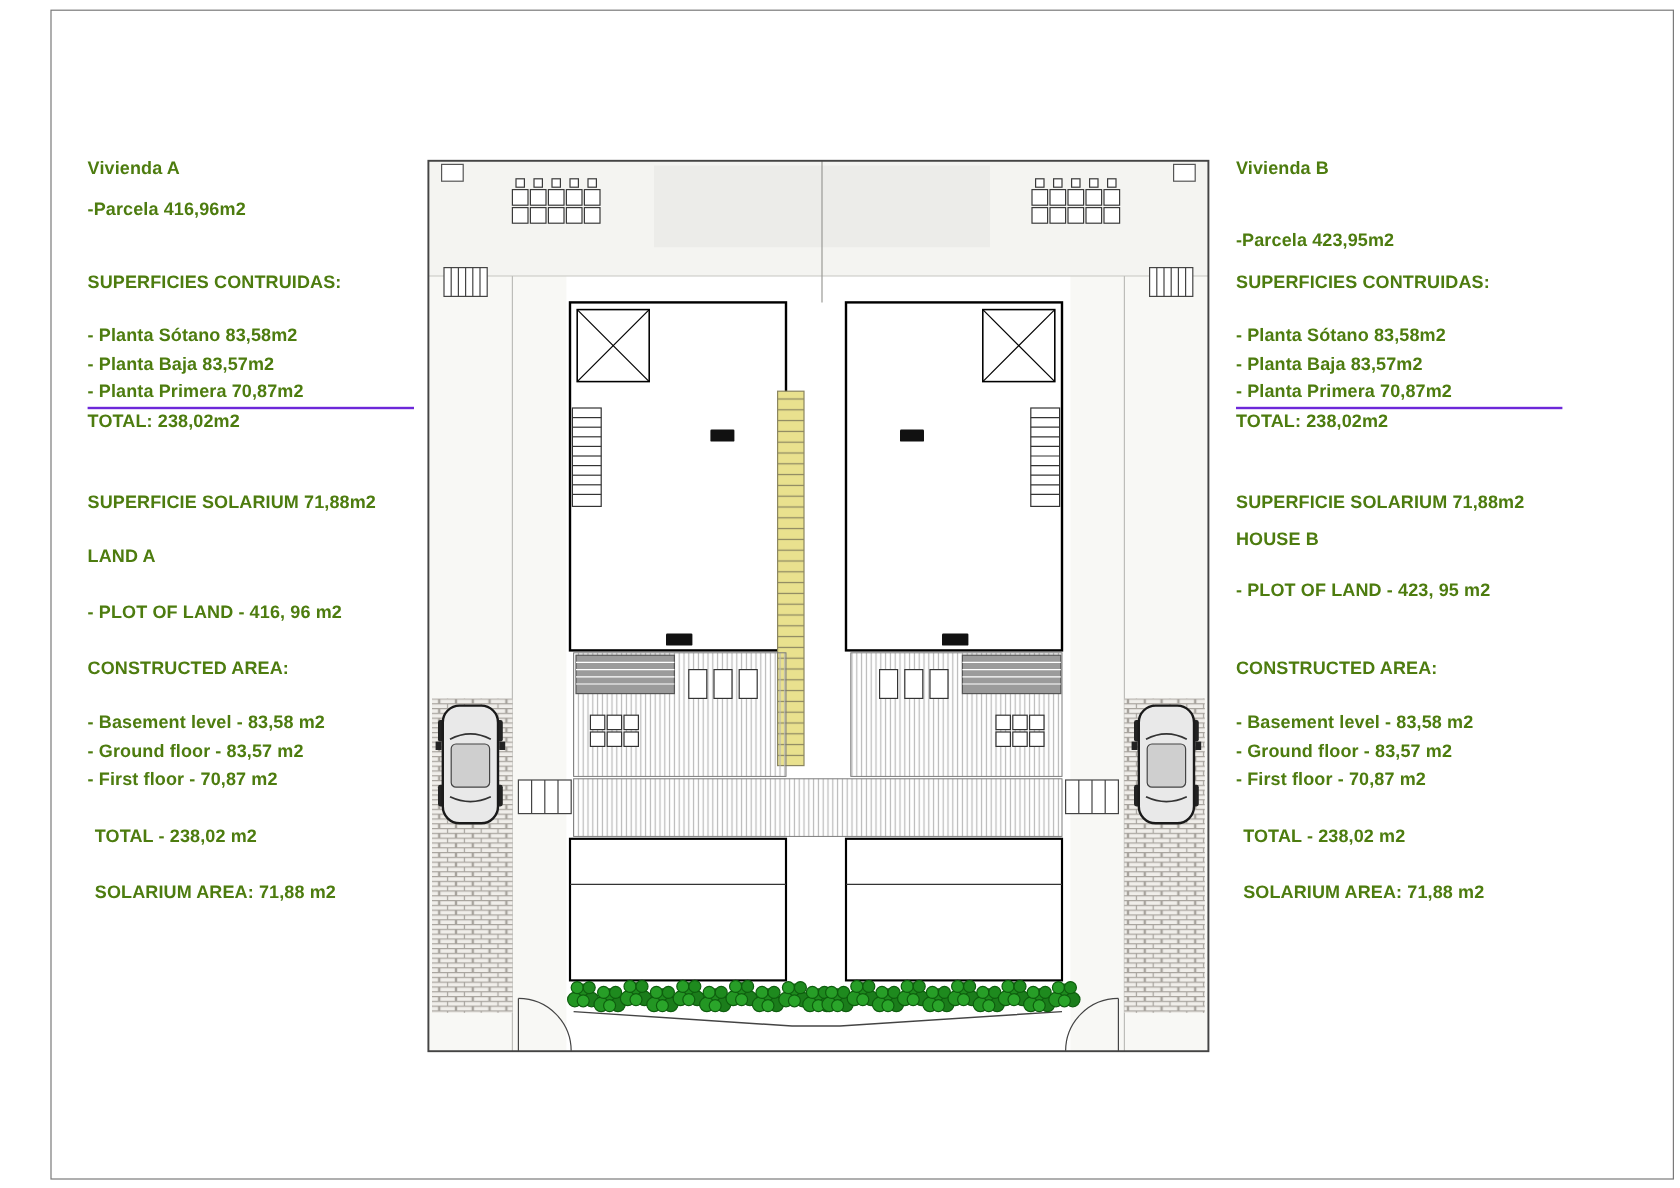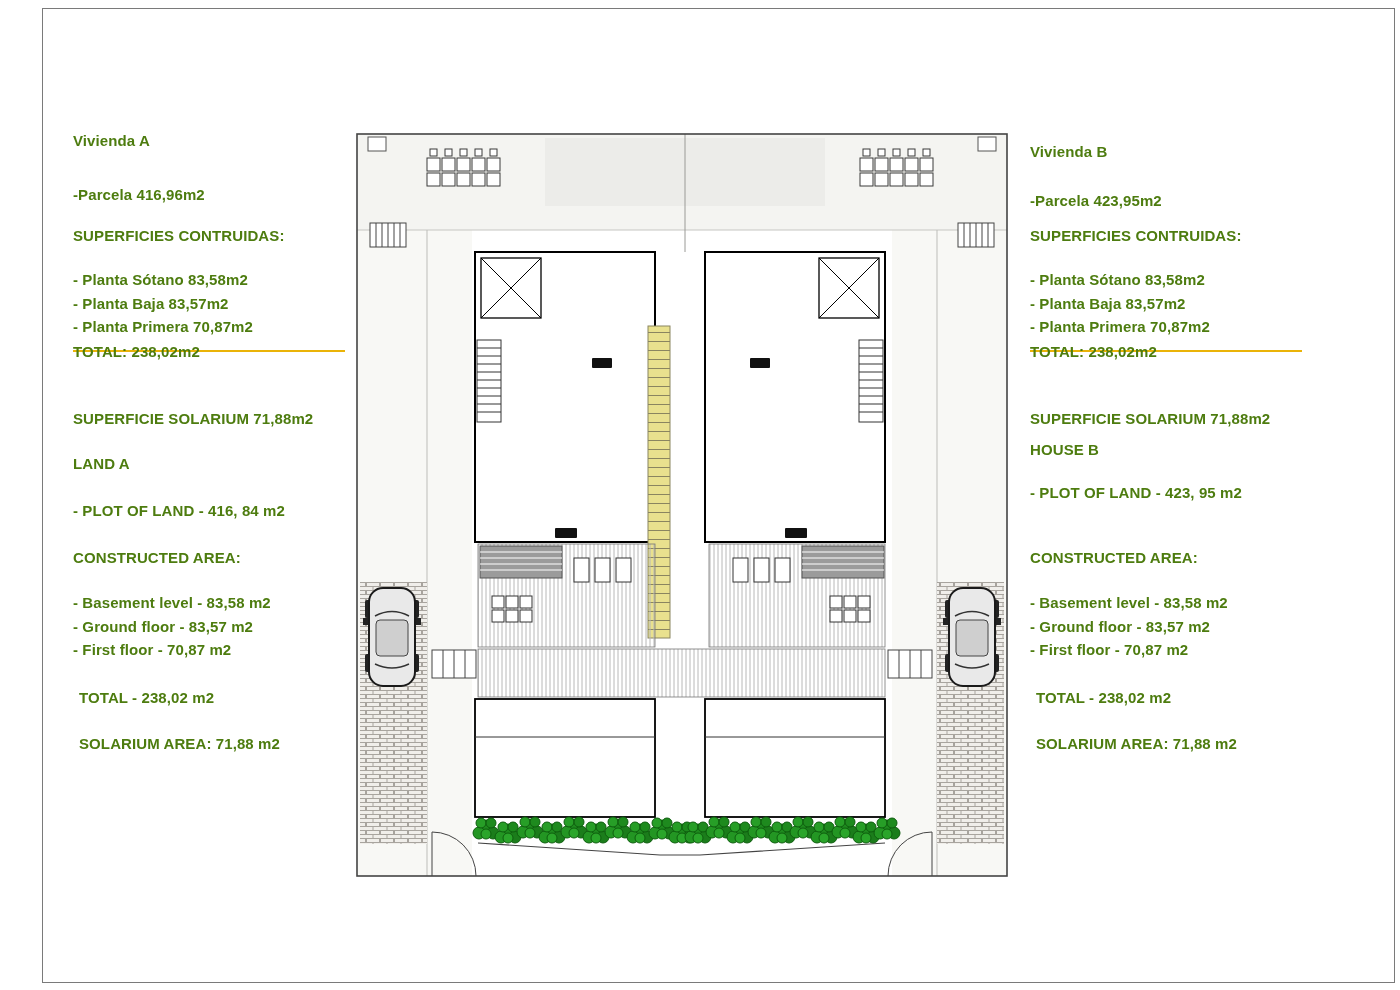--- a/index.html
+++ b/index.html
@@ -11,52 +11,52 @@
     position:absolute; left:42px; top:8px; width:1351px; height:973px;
     border:1.5px solid #7a7a7a;
   }
   .panel { position:absolute; width:320px; height:640px; }
   .panel p {
     position:absolute; margin:10px; font-weight:700; font-size:15px;
     color:#4d7c0f; white-space:nowrap; letter-spacing:0.1px;
   }
   .panel-left  { left:63px;  top:122px; }
   .panel-right { left:1020px; top:122px; }
-  .underlined { border-bottom:2px solid #eab308; width:272px; padding-bottom:15px; }
+  .underlined { border-bottom:2px solid #6d28d9; width:272px; padding-bottom:4px; }
   .indent { padding-left:6px; }
   .plan-wrap { position:absolute; left:352px; top:130px; width:660px; height:752px; }
   svg { display:block; }
 </style>
 </head>
 <body>
 
 <div class="page">
   <div class="frame"></div>
 
   <div class="panel panel-left">
     <p style="top:0px">Vivienda A</p>
-    <p style="top:54px">-Parcela 416,96m2</p>
+    <p style="top:34px">-Parcela 416,96m2</p>
     <p style="top:95px">SUPERFICIES CONTRUIDAS:</p>
     <p style="top:139px">- Planta Sótano 83,58m2</p>
     <p style="top:163px">- Planta Baja 83,57m2</p>
     <p style="top:186px" class="underlined">- Planta Primera 70,87m2</p>
     <p style="top:211px">TOTAL: 238,02m2</p>
     <p style="top:278px">SUPERFICIE SOLARIUM 71,88m2</p>
     <p style="top:323px">LAND A</p>
-    <p style="top:370px">- PLOT OF LAND - 416, 84 m2</p>
+    <p style="top:370px">- PLOT OF LAND - 416, 96 m2</p>
     <p style="top:417px">CONSTRUCTED AREA:</p>
     <p style="top:462px">- Basement level - 83,58 m2</p>
     <p style="top:486px">- Ground floor - 83,57 m2</p>
     <p style="top:509px">- First floor - 70,87 m2</p>
     <p style="top:557px" class="indent">TOTAL - 238,02 m2</p>
     <p style="top:603px" class="indent">SOLARIUM AREA: 71,88 m2</p>
   </div>
 
   <div class="panel panel-right">
-    <p style="top:11px">Vivienda B</p>
+    <p style="top:0px">Vivienda B</p>
     <p style="top:60px">-Parcela 423,95m2</p>
     <p style="top:95px">SUPERFICIES CONTRUIDAS:</p>
     <p style="top:139px">- Planta Sótano 83,58m2</p>
     <p style="top:163px">- Planta Baja 83,57m2</p>
     <p style="top:186px" class="underlined">- Planta Primera 70,87m2</p>
     <p style="top:211px">TOTAL: 238,02m2</p>
     <p style="top:278px">SUPERFICIE SOLARIUM 71,88m2</p>
     <p style="top:309px">HOUSE B</p>
     <p style="top:352px">- PLOT OF LAND - 423, 95 m2</p>
     <p style="top:417px">CONSTRUCTED AREA:</p>

